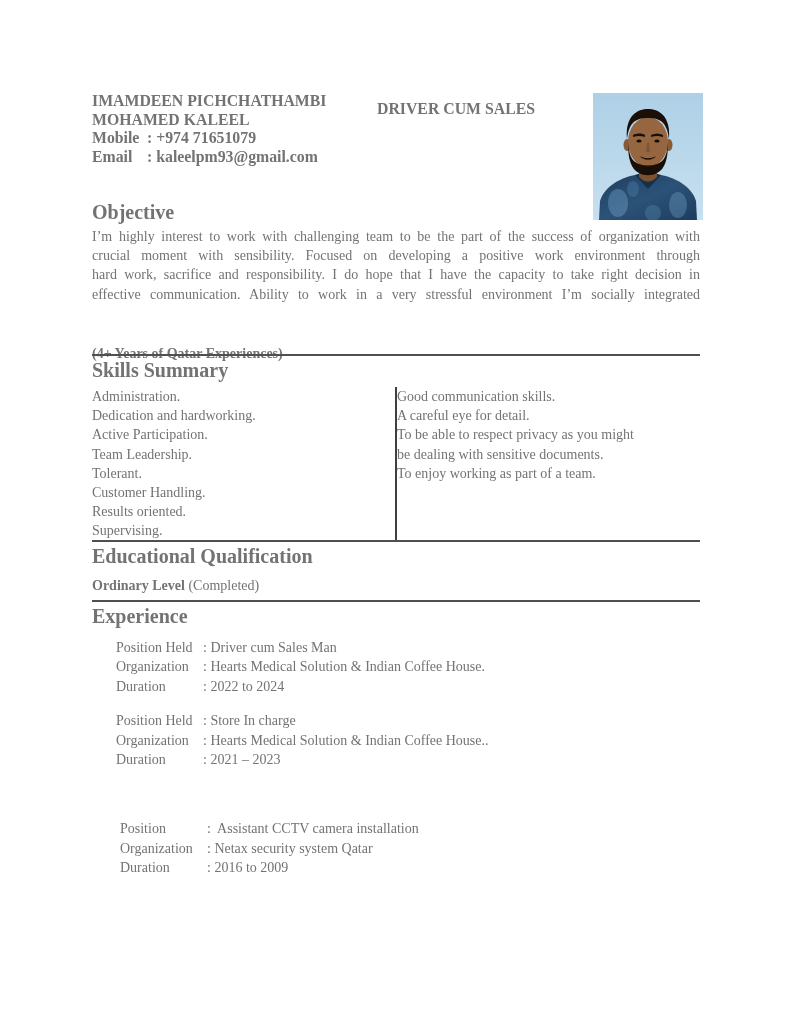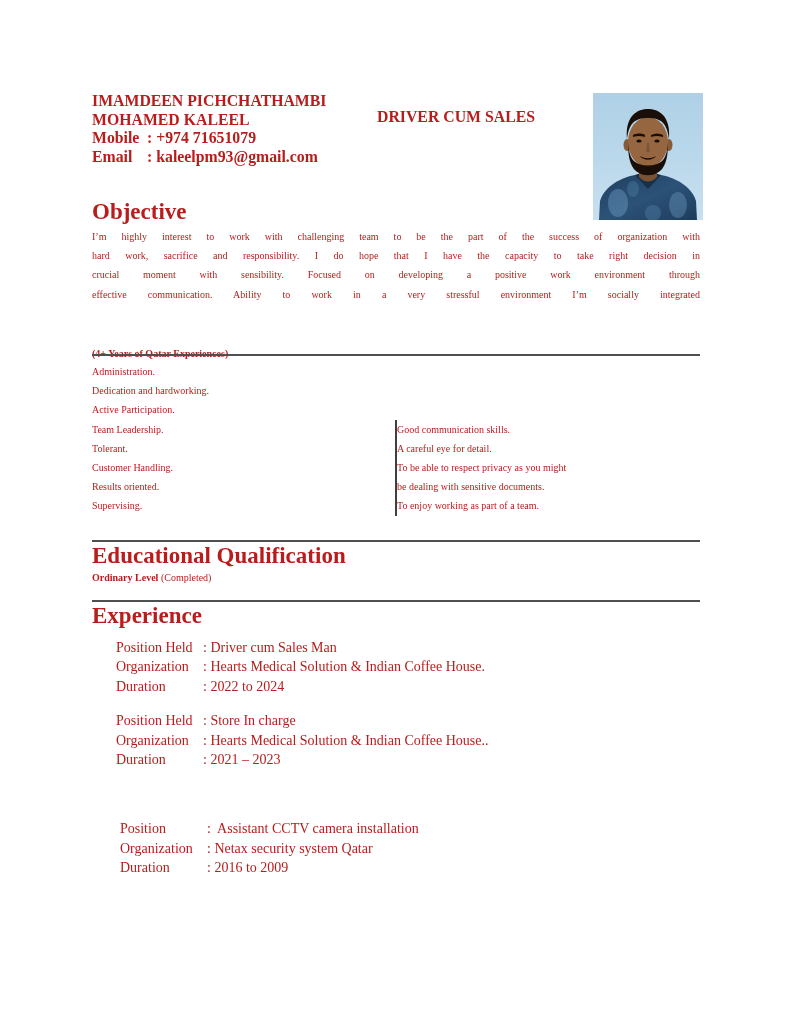--- a/index.html
+++ b/index.html
@@ -3,21 +3,21 @@
 <meta charset="utf-8">
 <style>
   html, body { margin: 0; padding: 0; background: #ffffff; }
   .page {
     position: relative;
     width: 791px;
     height: 1024px;
     background: #ffffff;
     overflow: hidden;
     font-family: "Liberation Serif", "DejaVu Serif", serif;
-    color: #b91c1c;
+    color: #737373;
   }
 
   
   .photo {
     position: absolute;
     left: 593px;
     top: 93px;
     width: 110px;
     height: 127px;
   }
@@ -27,52 +27,52 @@
   .header {
     position: absolute;
     left: 92px;
     top: 92px;
     width: 608px;
     font-size: 15.8px;
     font-weight: bold;
     line-height: 18.6px;
   }
   .name-row { position: relative; }
-  .job-title { position: absolute; left: 285px; top: 16px; }
+  .job-title { position: absolute; left: 285px; top: 8px; }
   .contact-row { display: flex; }
   .contact-label { width: 55px; flex: none; }
 
   
   .section { position: absolute; left: 92px; width: 608px; }
   .rule-top { border-top: 2px solid #4f4f4f; }
   h2.sec-heading {
     margin: 3px 0 0 0;
-    font-size: 23px;
+    font-size: 20px;
     line-height: 22px;
     font-weight: bold;
   }
-  .body-text { font-size: 10px; line-height: 19.2px; }
+  .body-text { font-size: 14px; line-height: 19.2px; }
 
   
   .objective { top: 198px; }
   .obj-body { margin-top: 4px; }
   .just-line { text-align: justify; text-align-last: justify; }
   .just-line.last-line { text-align-last: left; }
   .highlight { font-weight: bold; margin-top: 40px; }
 
   
   .skills { top: 354px; }
-  .skills-cols { display: flex; margin-top: 6px; align-items: flex-end; }
+  .skills-cols { display: flex; margin-top: 6px; }
   .skills-left { width: 303px; flex: none; }
   .skills-right { flex: 1; border-left: 2px solid #3f3f3f; padding-left: 21px; }
   .skills ul { list-style: none; margin: 0; padding: 0; }
 
   
   .education { top: 540px; }
-  .edu-line { margin-top: 1px; }
+  .edu-line { margin-top: 9px; }
   .edu-level { font-weight: bold; }
 
   
   .experience { top: 600px; }
   .exp-entry { font-size: 14px; line-height: 19.4px; margin-left: 24px; }
   .exp-entry.e1 { margin-top: 11px; }
   .exp-entry.e2 { margin-top: 15px; }
   .exp-entry.e3 { margin-top: 50px; padding-left: 4px; }
   .exp-row { display: flex; }
   .exp-label { width: 87px; flex: none; }
@@ -131,28 +131,29 @@
     <div class="contact-row">
       <span class="contact-label">Email</span>
       <span>: kaleelpm93@gmail.com</span>
     </div>
   </div>
 
   <div class="section objective">
     <h2 class="sec-heading">Objective</h2>
     <div class="obj-body body-text">
       <div class="just-line">I’m highly interest to work with challenging team to be the part of the success of organization with</div>
+      <div class="just-line">crucial moment with sensibility. Focused on developing a positive work environment through</div>
       <div class="just-line">hard work, sacrifice and responsibility. I do hope that I have the capacity to take right decision in</div>
-      <div class="just-line">crucial moment with sensibility. Focused on developing a positive work environment through</div>
       <div class="just-line">effective communication. Ability to work in a very stressful environment I’m socially integrated</div>
       <div class="highlight">(4+ Years of Qatar Experiences)</div>
     </div>
   </div>
 
   <div class="section skills rule-top">
+    <h2 class="sec-heading">Skills Summary</h2>
     <div class="skills-cols body-text">
       <ul class="skills-left">
         <li>Administration.</li>
         <li>Dedication and hardworking.</li>
         <li>Active Participation.</li>
         <li>Team Leadership.</li>
         <li>Tolerant.</li>
         <li>Customer Handling.</li>
         <li>Results oriented.</li>
         <li>Supervising.</li>

